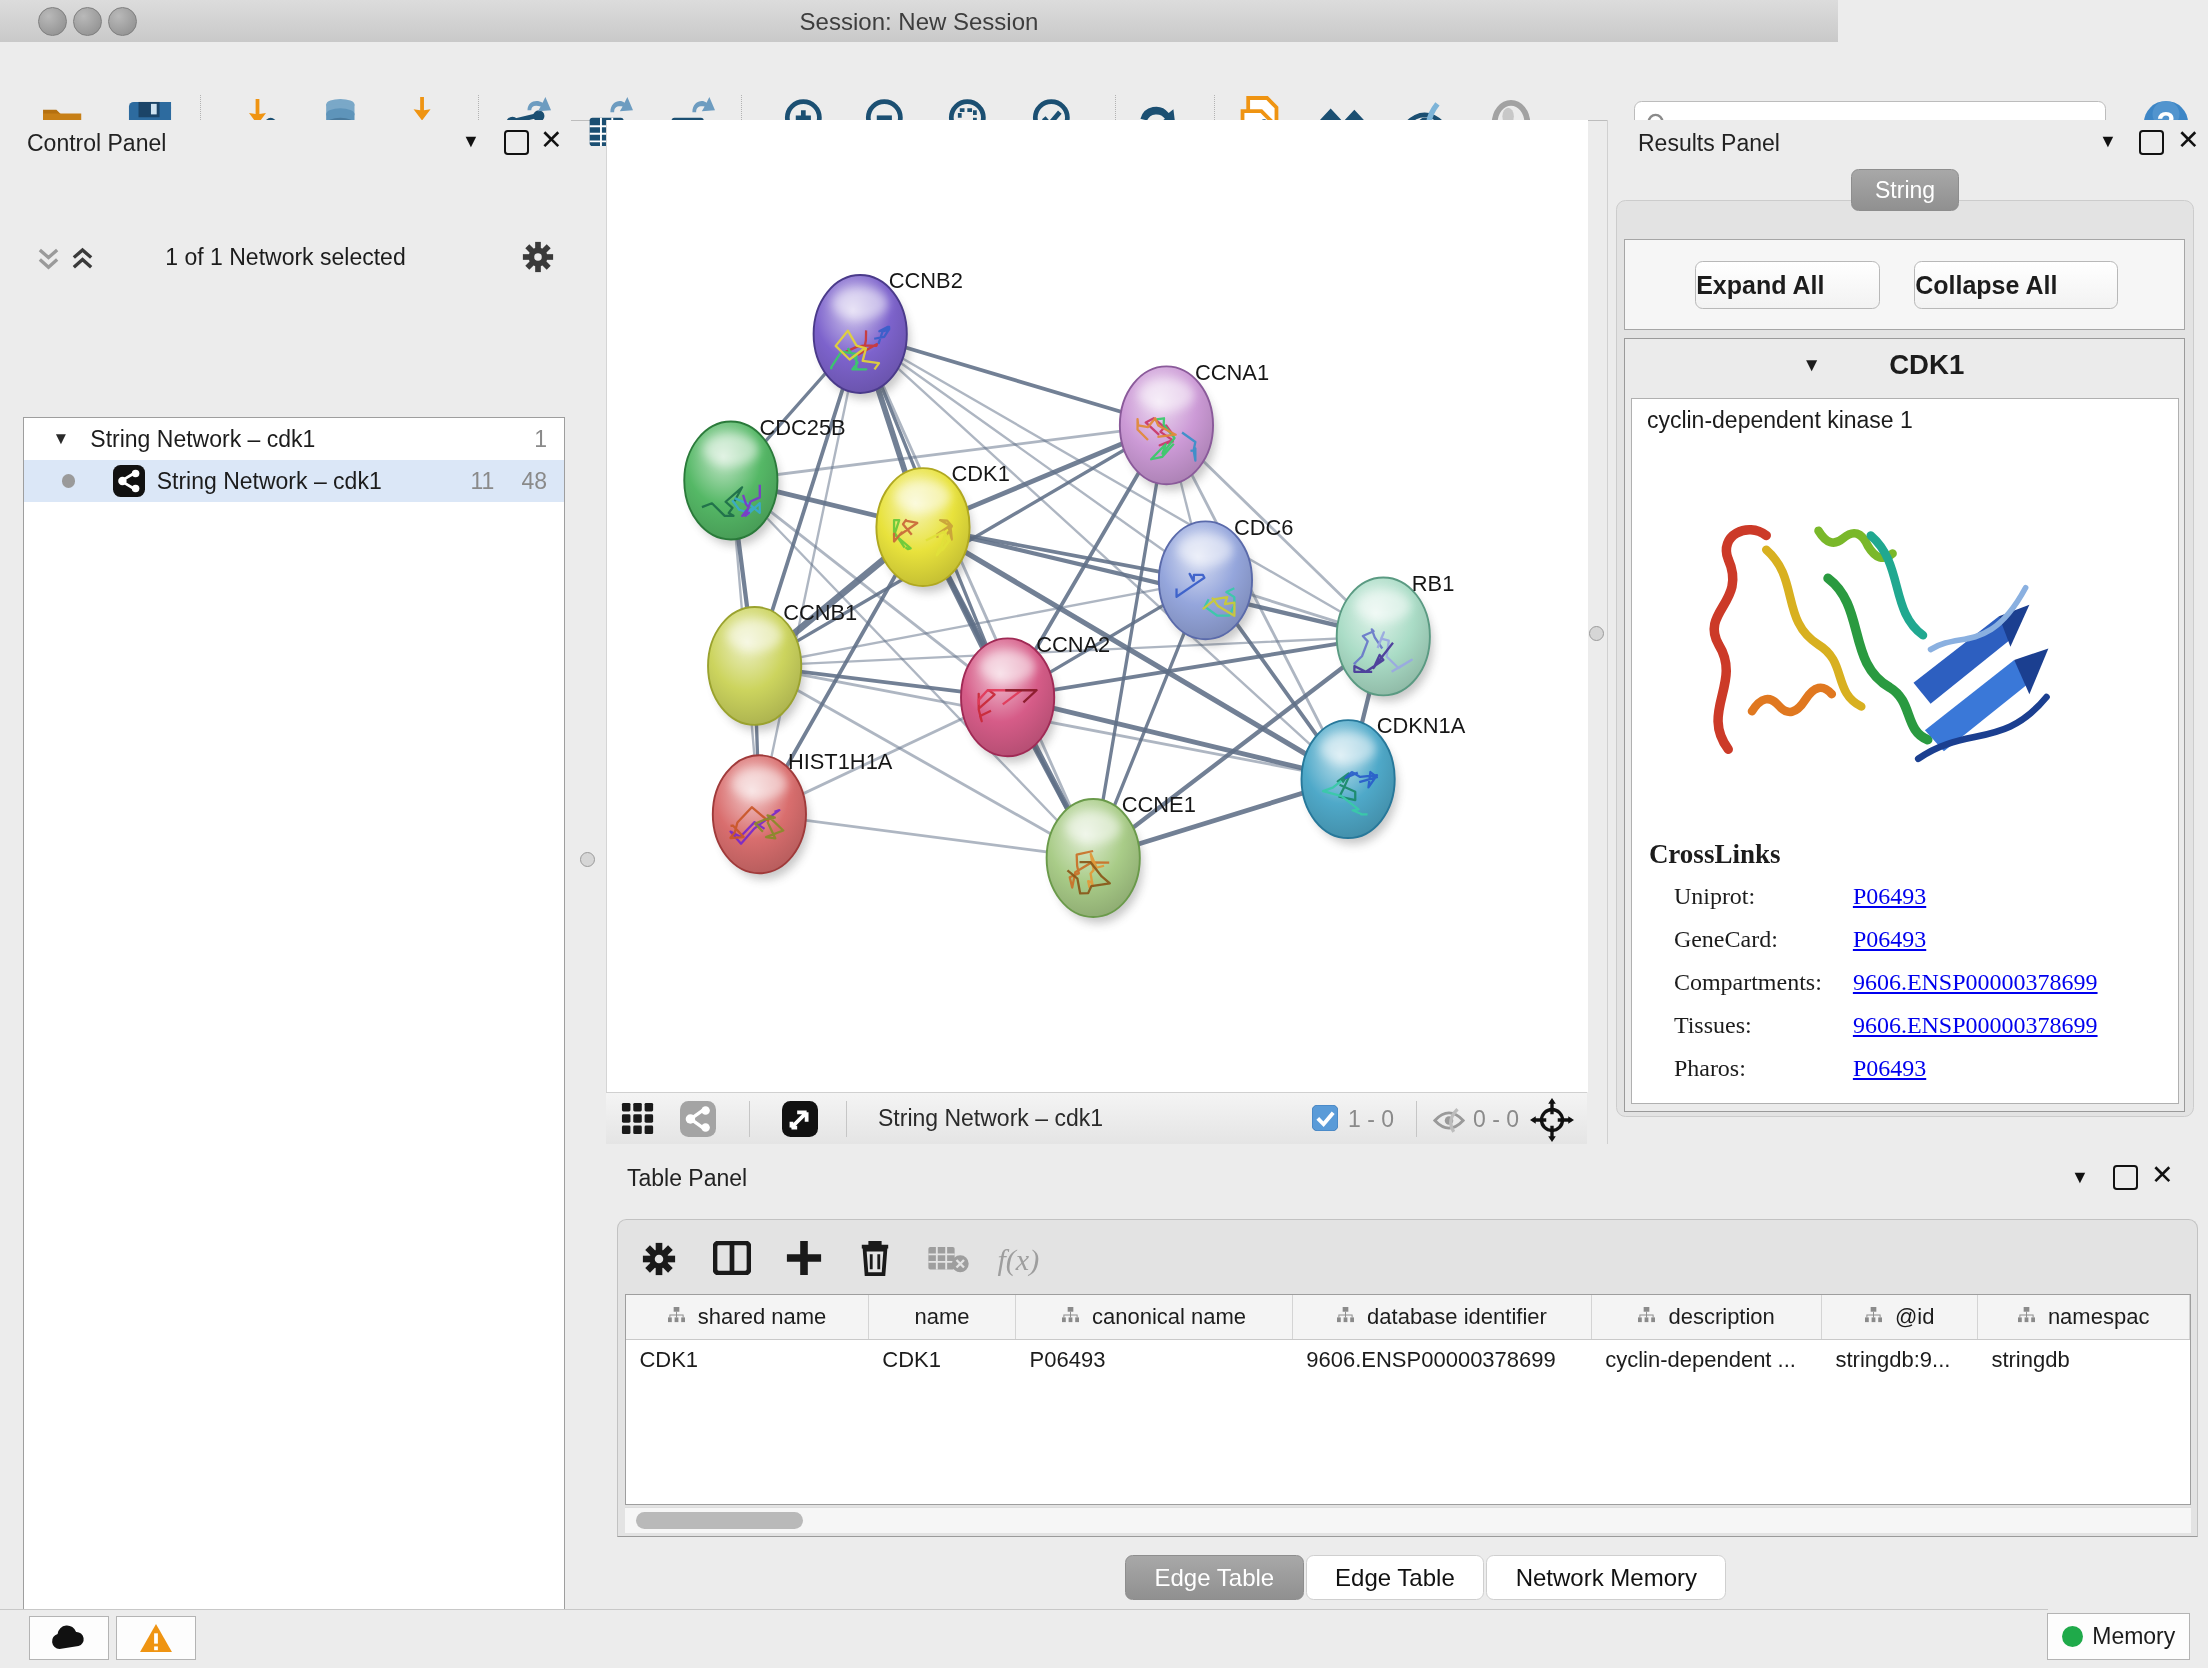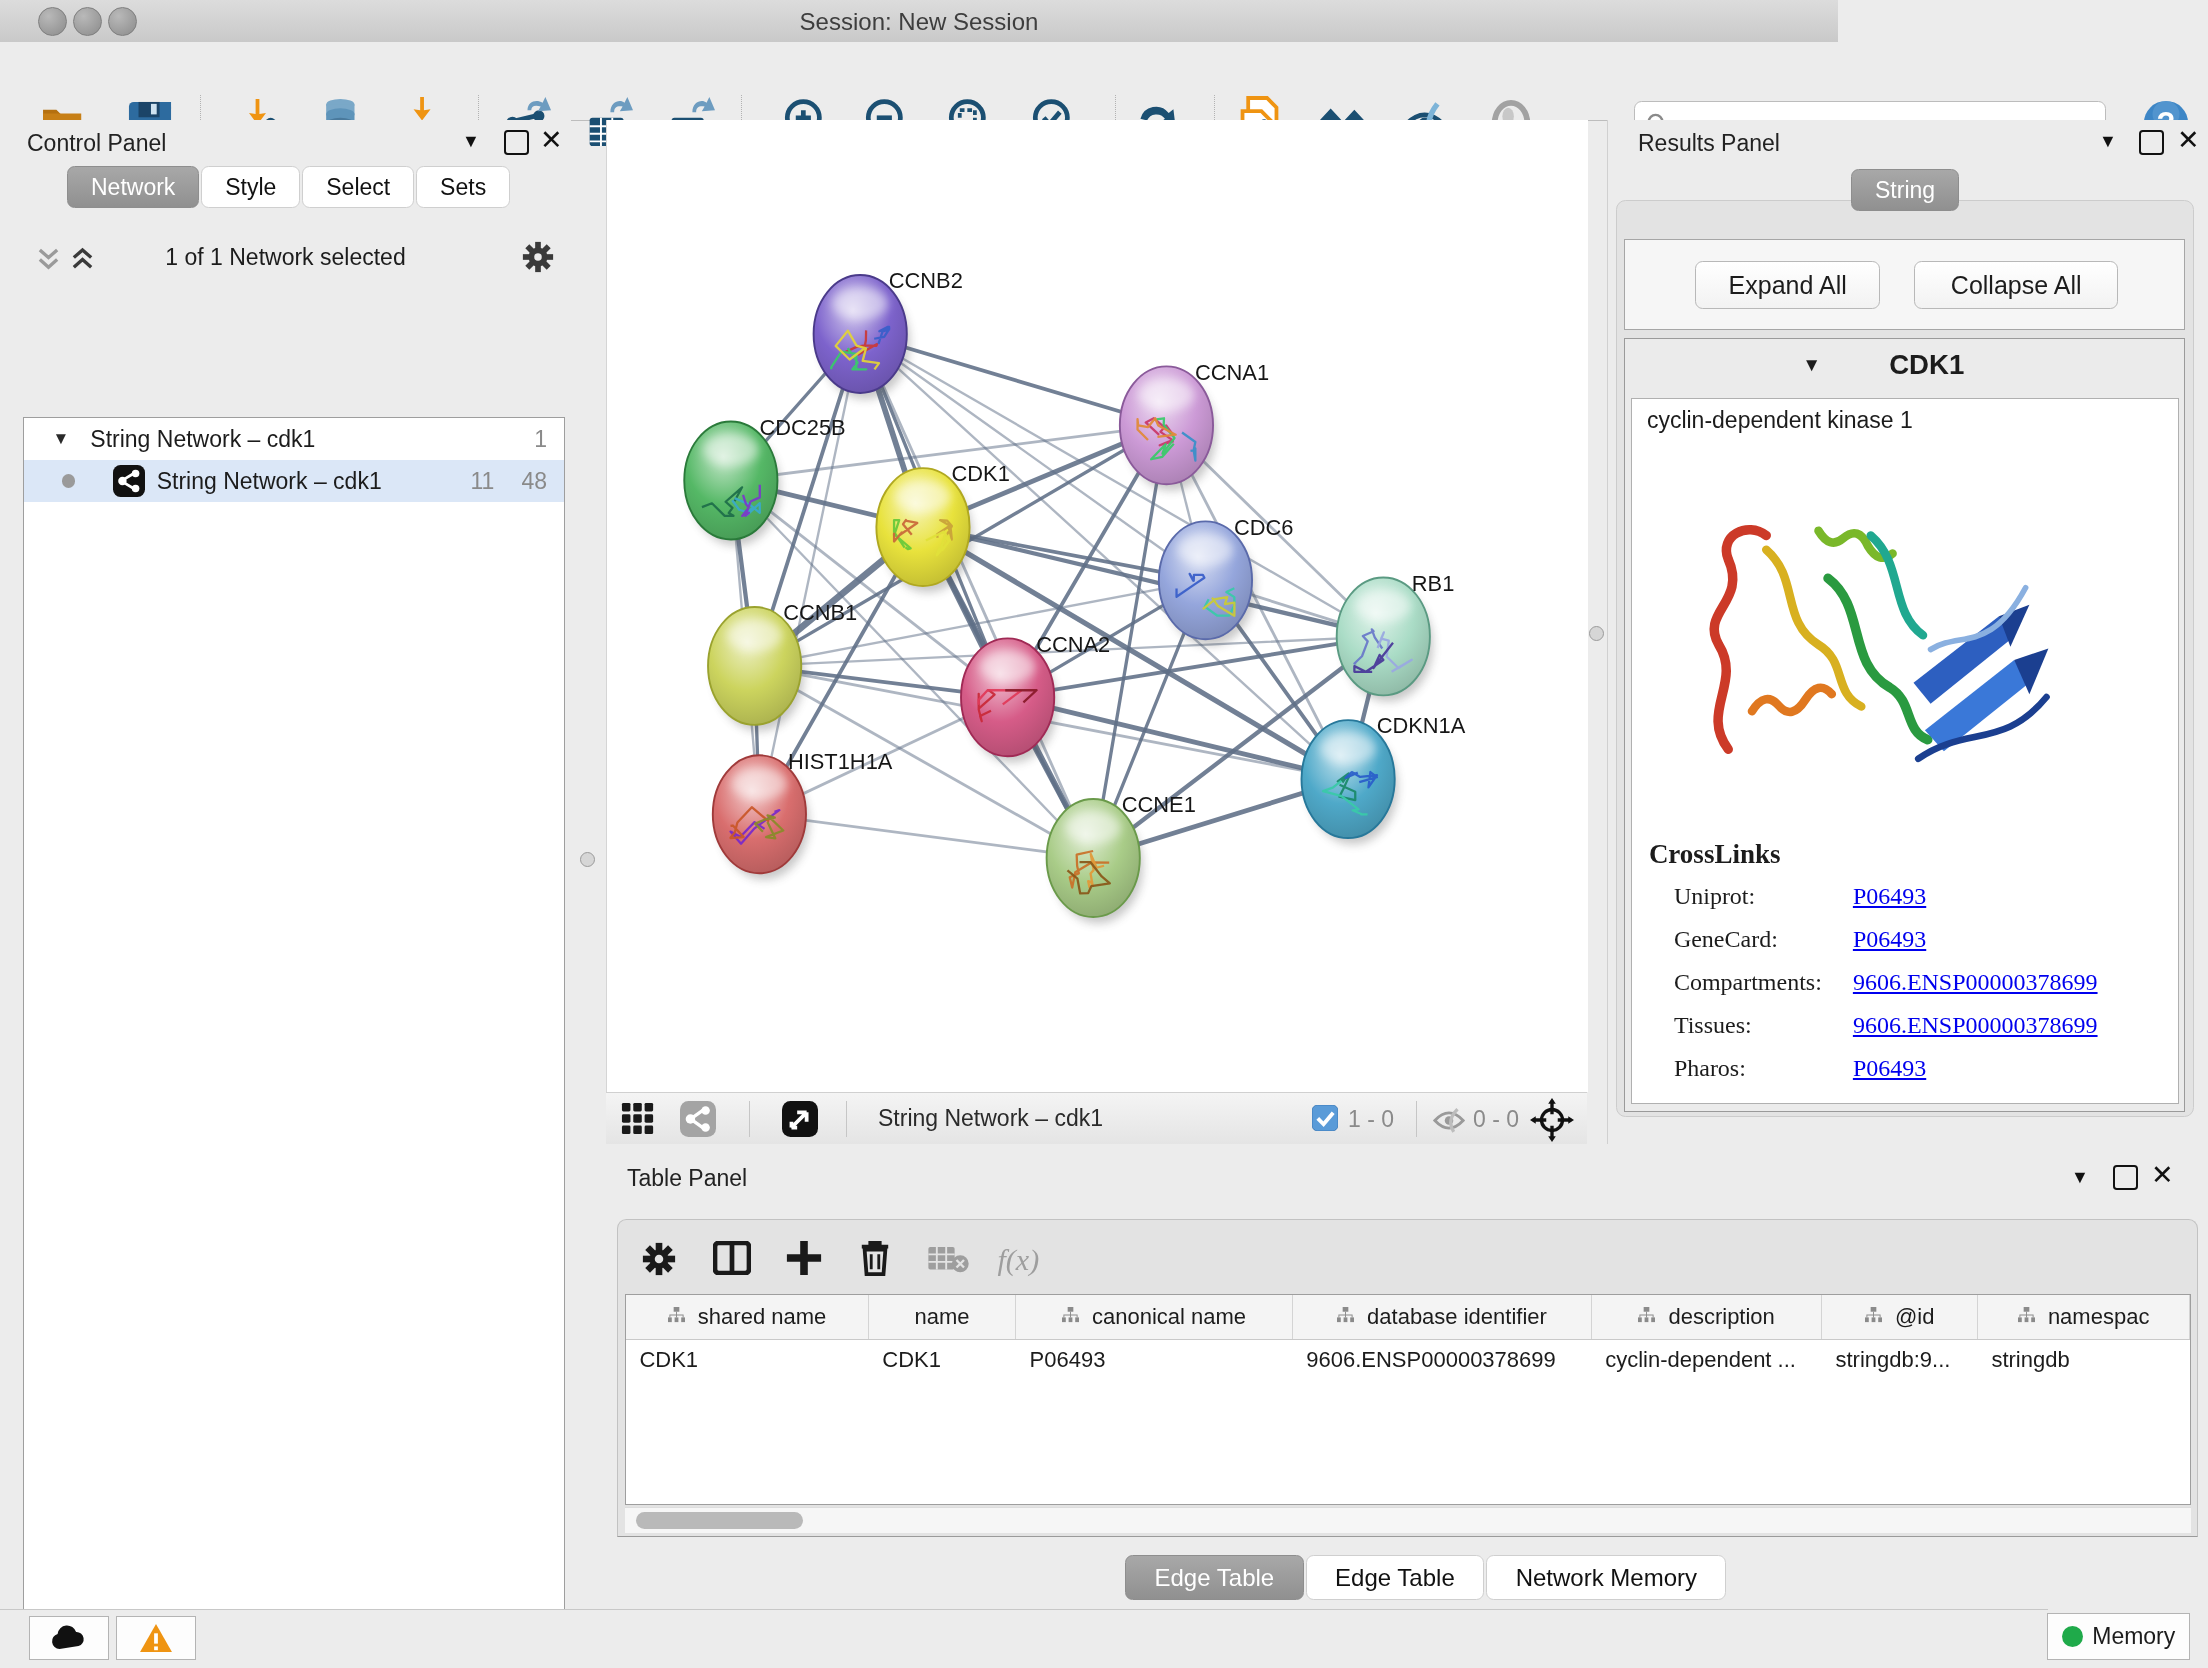--- a/index.html
+++ b/index.html
@@ -26,21 +26,21 @@
   #ctrl-tree{left:23px;top:297px;width:542px;height:1309px;background:#fff;border:1.9px solid #9e9e9e;box-sizing:border-box;}
   .treerow{position:relative;height:42px;display:flex;align-items:center;font-size:23px;}
   .treerow.sel{background:#dbe7f7;}
   .cnt{color:#8a8a8a;}
   
   #net-toolbar{left:606px;top:1092px;width:981px;height:52px;background:linear-gradient(#f4f4f4,#e4e4e4);border-top:1px solid #d0d0d0;}
   .ntsep{top:7.6px;width:0;height:36px;border-left:1px solid #c6c6c6;}
   
   #res-box{left:1615px;top:200px;width:576px;height:915px;background:#e3e3e3;border:1px solid #cccccc;border-radius:9.5px;}
   .resinner{background:#f6f6f6;border:1px solid #a6a6a6;}
-  .btn{background:linear-gradient(#ffffff,#f2f2f2);border:1px solid #b8b8b8;border-radius:7.6px;font-size:25px;text-align:center;}
+  .btn{background:linear-gradient(#ffffff,#f2f2f2);border:1px solid #b8b8b8;border-radius:7.6px;font-size:25px;font-weight:bold;}
   .serif{font-family:Liberation Serif, serif;margin-top:8px;}
   .xlink{color:#0000ee;text-decoration:underline;}
   
   #tbl-container{left:616px;top:1219px;width:1581px;height:318px;background:#e3e3e3;border:1px solid #c2c2c2;border-radius:9.5px 9.5px 0 0;border-bottom:1.9px solid #9a9a9a;box-sizing:border-box;}
   #tbl{left:7.6px;top:74px;width:1566px;height:211px;background:#fff;border:1px solid #9e9e9e;box-sizing:border-box;overflow:hidden;}
   .thead{display:flex;background:#f4f4f4;border-bottom:1px solid #c9c9c9;height:44px;}
   .th{display:flex;align-items:center;justify-content:center;font-size:22px;border-right:1px solid #d4d4d4;box-sizing:border-box;gap:13px;}
   .trow{display:flex;height:40px;}
   .td{display:flex;align-items:center;font-size:22px;padding-left:13.3px;box-sizing:border-box;white-space:nowrap;overflow:hidden;}
   #hscroll{left:7.6px;top:287px;width:1566px;height:25px;background:#f6f6f6;border-top:1px solid #ddd;}
@@ -227,21 +227,20 @@
           <text x="25" y="36" text-anchor="middle" font-size="32" font-weight="bold" fill="#fff">?</text>
         </svg>
     </span>
   </div>
 
   <div class="abs" style="left:0;top:120px;width:571px;height:1489px;background:#ececec;">
     <span class="abs panel-title" style="left:27px;top:9.5px">Control Panel</span>
     <span class="abs darr" style="left:462px;top:11.4px">▼</span>
     <span class="abs sqbtn" style="left:504px;top:9.5px"></span>
     <span class="abs xbtn" style="left:540px;top:9.5px">✕</span>
-    <div class="abs" id="ctrl-tabs" style="left:67px;top:46px;width:476px;"><span class="tab sel">Network</span><span class="tab">Style</span><span class="tab">Select</span><span class="tab">Sets</span></div>
     <span class="abs" style="left:36px;top:126px">
       <svg width="25" height="27" viewBox="0 0 26 28">
           <path d="M4 4 l9 8 l9 -8 M4 14 l9 8 l9 -8" stroke="#9a9a9a" stroke-width="3.5" fill="none"></path>
         </svg></span>
     <span class="abs" style="left:70px;top:126px">
       <svg width="25" height="27" viewBox="0 0 26 28">
           <path d="M4 12 l9 -8 l9 8 M4 22 l9 -8 l9 8" stroke="#3a3a3a" stroke-width="3.5" fill="none"></path>
         </svg></span>
     <span class="abs" style="left:124px;top:124px;width:323px;text-align:center;font-size:23px">1 of 1 Network selected</span>
     <span class="abs" style="left:521px;top:120px">

